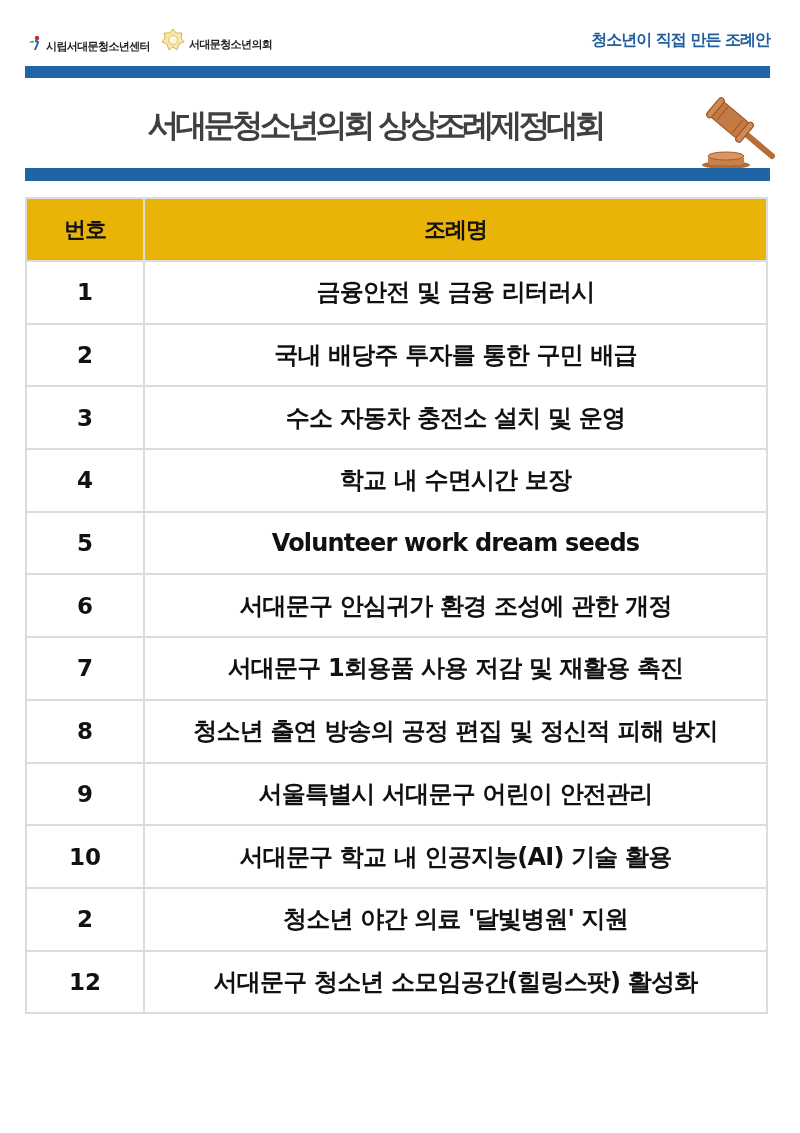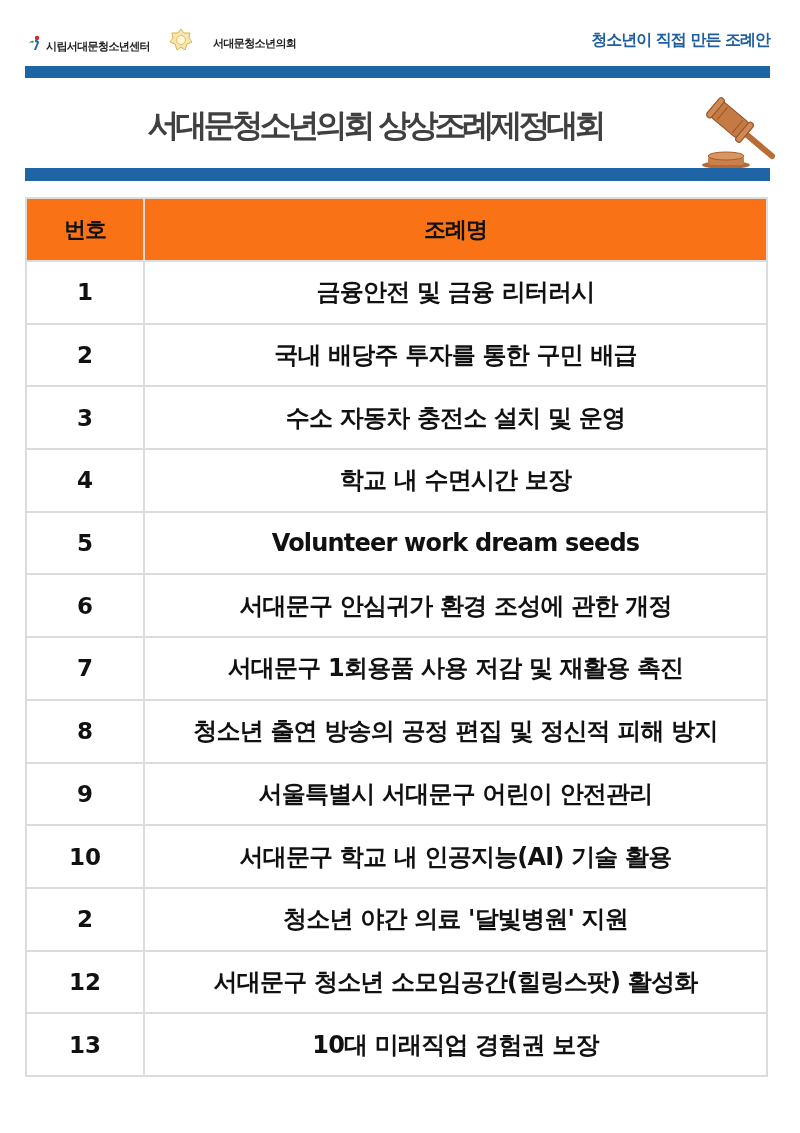--- a/index.html
+++ b/index.html
@@ -6,21 +6,21 @@
     body {
       width: 800px; height: 1133px; position: relative; overflow: hidden;
       font-family: "DejaVu Sans", "Liberation Sans", sans-serif; color: #111;
     }
     .topbar { position: absolute; left: 25px; top: 28px; width: 745px; height: 26px; }
     .logo-left { position: absolute; left: 2px; top: 3px; display: flex; align-items: center; gap: 3px; }
     .logo-left .mark { width: 16px; height: 16px; position: relative; }
     .logo-left .label, .logo-right .label {
       font-size: 11px; font-weight: bold; color: #222; letter-spacing: -0.6px; white-space: nowrap; margin-top: 8px;
     }
-    .logo-right { position: absolute; left: 144px; top: 0px; display: flex; gap: 20px; }
+    .logo-right { position: absolute; left: 136px; top: 0px; display: flex; align-items: center; gap: 4px; }
     .logo-right .emblem { width: 24px; height: 24px; }
     .tagline {
       position: absolute; right: 0; top: 2px; font-size: 16px; font-weight: bold; color: #1f5f9e;
       letter-spacing: -1px; white-space: nowrap;
     }
     .bar { position: absolute; left: 25px; width: 745px; background: #1f65a5; }
     .bar.top { top: 66px; height: 12px; }
     .bar.bottom { top: 168px; height: 13px; }
     .title {
       position: absolute; left: 25px; top: 88px; width: 700px; text-align: center;
@@ -29,21 +29,21 @@
     }
     .gavel { position: absolute; left: 700px; top: 94px; width: 78px; height: 76px; }
     table.ordinances {
       position: absolute; left: 25px; top: 197px; width: 743px; border-collapse: collapse;
       table-layout: fixed;
     }
     table.ordinances th, table.ordinances td {
       border: 2px solid #dcdcdc; text-align: center; vertical-align: middle; padding: 0; font-weight: bold;
     }
     table.ordinances th {
-      background: #f97316; height: 61px; font-size: 22px; font-weight: bold; color: #111;
+      background: #eab308; height: 61px; font-size: 22px; font-weight: bold; color: #111;
       letter-spacing: -1px;
     }
     table.ordinances td { height: 60.7px; font-size: 24px; color: #111; letter-spacing: -0.8px; white-space: nowrap; }
     table.ordinances td.num { font-weight: bold; font-size: 23px; letter-spacing: 0; }
     col.c1 { width: 118px; }
   </style>
 </head>
 <body>
 
 <div class="topbar">
@@ -141,18 +141,14 @@
         <td>서대문구 학교 내 인공지능(AI) 기술 활용</td>
       </tr>
     <tr>
         <td class="num">2</td>
         <td>청소년 야간 의료 '달빛병원' 지원</td>
       </tr>
     <tr>
         <td class="num">12</td>
         <td>서대문구 청소년 소모임공간(힐링스팟) 활성화</td>
       </tr>
-    <tr>
-        <td class="num">13</td>
-        <td>10대 미래직업 경험권 보장</td>
-      </tr>
   </tbody>
 </table>
 
 </body></html>

